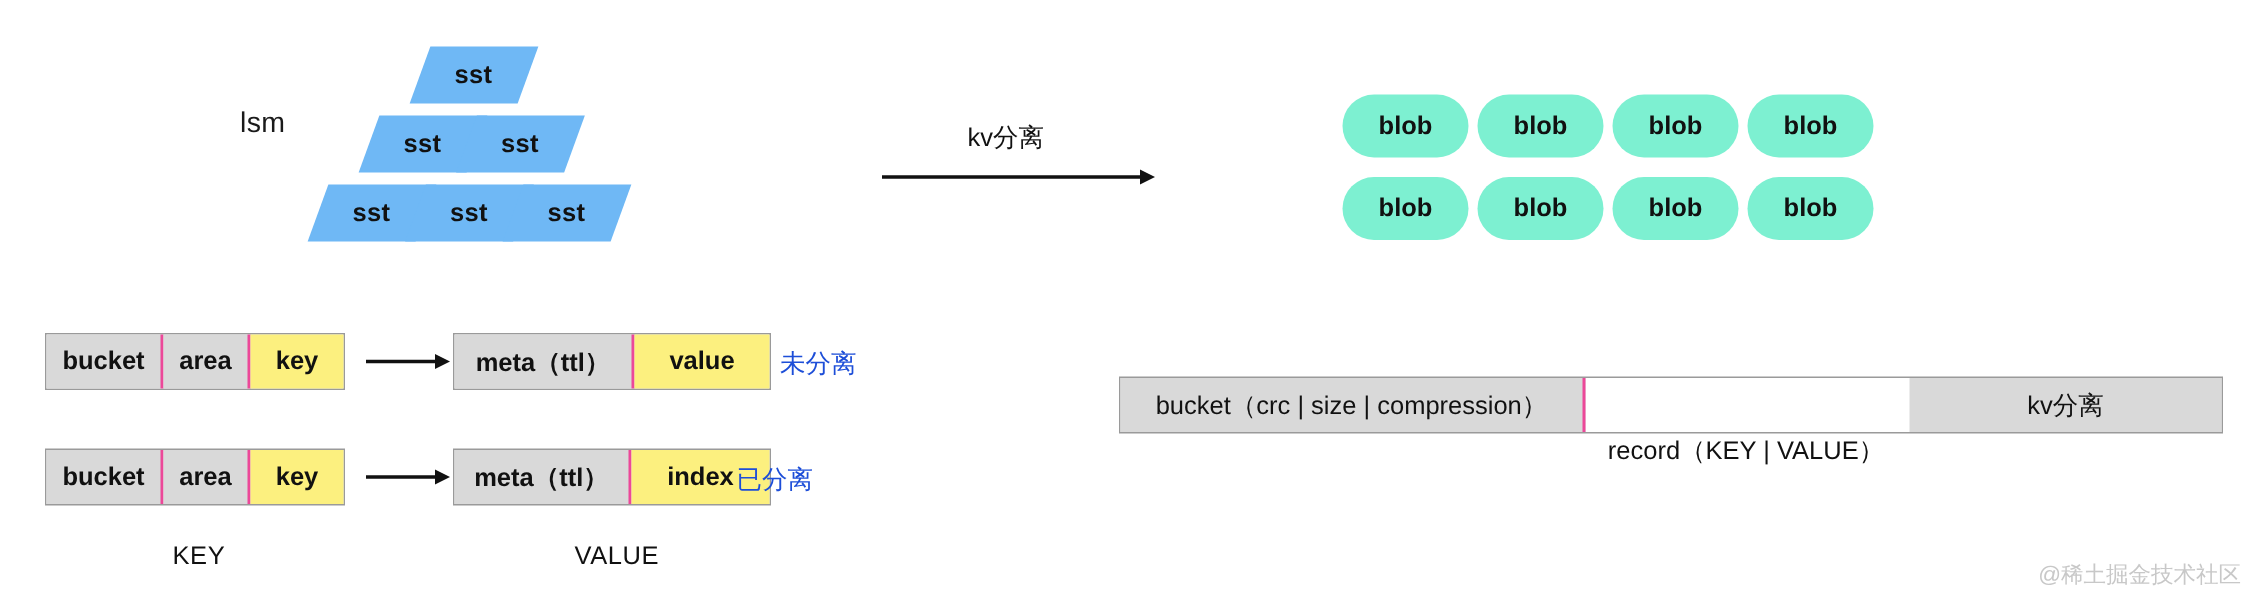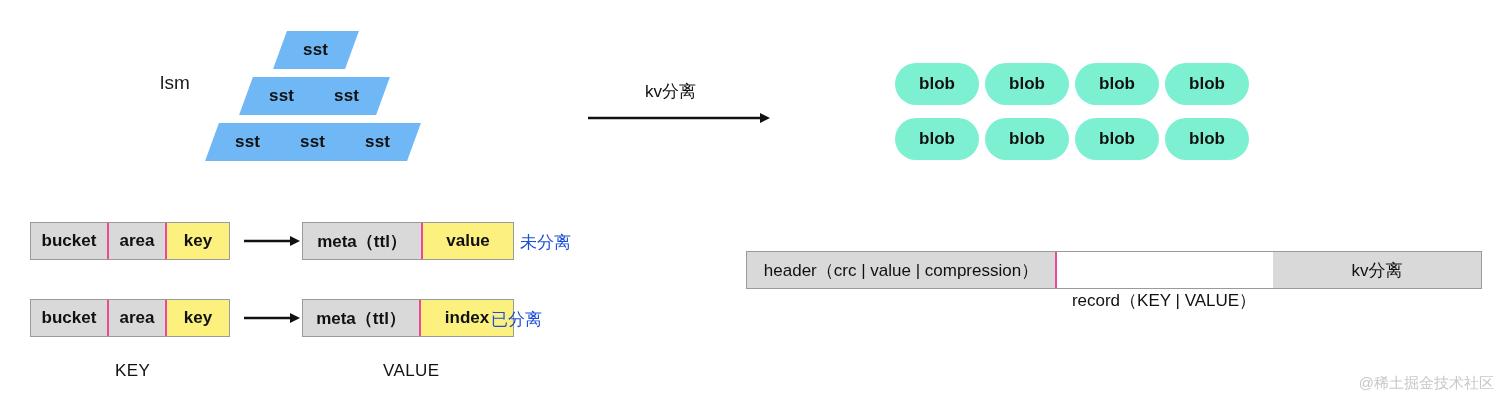--- a/index.html
+++ b/index.html
@@ -214,20 +214,20 @@
   <div class="cellrow" style="left:302px; top:299px;">
     <div class="cell" style="width:118px;">meta（ttl）</div>
     <div class="cell yellow" style="width:92px;">index</div>
   </div>
   <div class="side-label" style="left:491px; top:308px;">已分离</div>
 
   <div class="axis-label" style="left:115px; top:361px;">KEY</div>
   <div class="axis-label" style="left:383px; top:361px;">VALUE</div>
 
   <div class="recordbar">
-    <div class="cell" style="width:310px;">header（crc | value | compression）</div>
+    <div class="cell" style="width:310px;">bucket（crc | size | compression）</div>
     <div class="cell yellow" style="width:216px;margin-top:48px;">record（KEY | VALUE）</div>
     <div class="cell" style="flex:1;">kv分离</div>
   </div>
 
   <div class="watermark">@稀土掘金技术社区</div>
 
 </div>
 
 </body></html>

